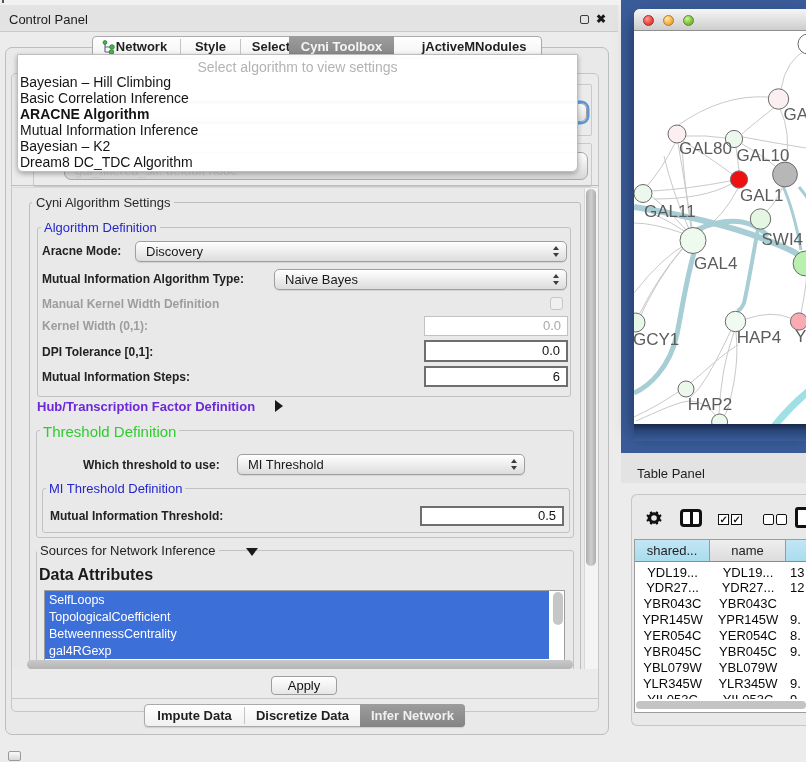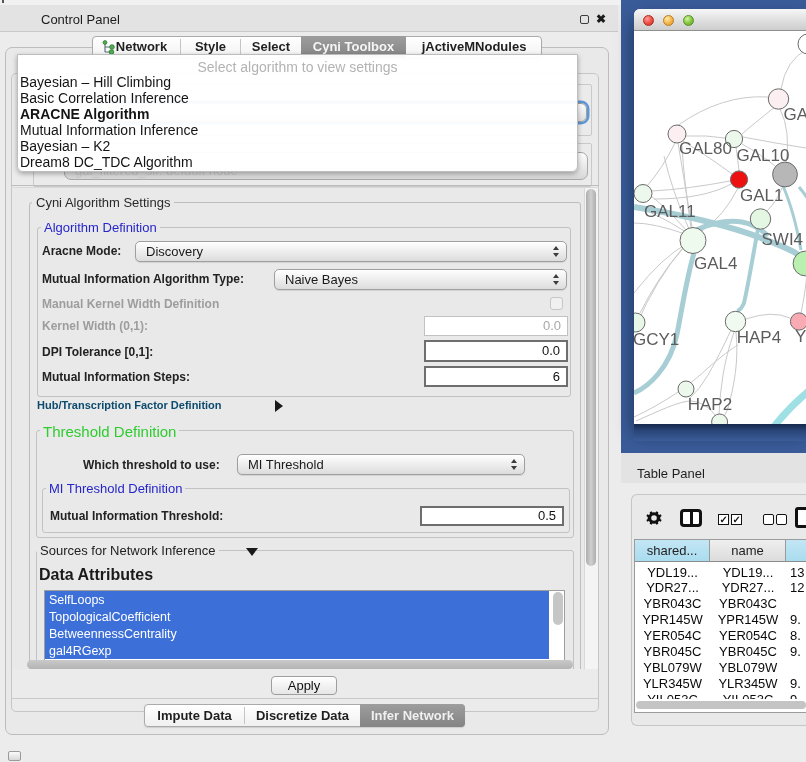--- a/index.html
+++ b/index.html
@@ -23,41 +23,41 @@
 .trow .c2 { position:absolute; left:75px; width:76px; text-align:center; }
 .trow .c3 { position:absolute; left:155px; }
 </style>
 </head>
 <body>
 
 <div class="abs" id="leftwin" style="left:0;top:0;width:621px;height:762px;background:#ececec;"></div>
 <div class="abs" style="left:0;top:0;width:621px;height:5px;background:#f1f1f1;"></div>
 <div class="abs" style="left:0;top:5px;width:618px;height:27px;background:#e3e3e3;border-bottom:1px solid #c9c9c9;"></div>
 <div class="abs" style="left:2px;top:0;width:2px;height:3px;background:#555;"></div>
-<div class="abs" style="left:9px;top:12px;font-size:13px;color:#1c1c1c;margin-left:32px;">Control Panel</div>
+<div class="abs" style="left:9px;top:12px;font-size:13px;color:#1c1c1c;">Control Panel</div>
 <div class="abs" style="left:580px;top:15px;width:9px;height:9px;border:1.5px solid #3c3c3c;border-radius:2px;"></div>
 <div class="abs" style="left:596px;top:12px;font-size:12px;font-weight:bold;color:#1a1a1a;">✖</div>
 
 <div class="abs" style="left:5px;top:47px;width:604px;height:688px;background:#e9e9e9;border:1px solid #bdbdbd;border-radius:7px;"></div>
 
 <div class="abs" style="left:11px;top:73px;width:588px;height:639px;background:#ebebeb;border:1px solid #c6c6c6;border-radius:5px;"></div>
 
 <div class="abs" style="left:92px;top:36px;width:450px;height:22px;background:linear-gradient(#ffffff,#f2f2f2);border:1px solid #ababab;border-radius:4px;box-shadow:0 1px 1px rgba(0,0,0,0.15);font-size:13px;font-weight:bold;color:#1f1f1f;">
   <div class="abs" style="left:0;top:0;width:87px;height:20px;line-height:20px;text-align:center;padding-left:10px;">Network</div>
   <svg class="abs" style="left:9px;top:3px;" width="14" height="14" viewBox="0 0 14 14">
       <path d="M3 3 L3 12 M3 7 L9.5 7 M3 12 L8.5 12" stroke="#5a6a7a" stroke-width="1.1" fill="none"></path>
       <circle cx="3" cy="2.5" r="1.9" fill="#4caf50" stroke="#2c7a2f" stroke-width="0.8"></circle>
       <circle cx="10" cy="7" r="2.3" fill="#4caf50" stroke="#2c7a2f" stroke-width="0.8"></circle>
       <circle cx="9.5" cy="12" r="2.3" fill="#4caf50" stroke="#2c7a2f" stroke-width="0.8"></circle>
     </svg>
   <div class="abs" style="left:87px;top:2px;width:1px;height:18px;background:#c4c4c4;"></div>
   <div class="abs" style="left:88px;top:0;width:59px;height:20px;line-height:20px;text-align:center;">Style</div>
   <div class="abs" style="left:147px;top:2px;width:1px;height:18px;background:#c4c4c4;"></div>
   <div class="abs" style="left:148px;top:0;width:60px;height:20px;line-height:20px;text-align:center;">Select</div>
-  <div class="abs" style="left:208px;top:-1px;width:105px;height:22px;line-height:22px;text-align:center;background:linear-gradient(#9d9d9d,#848484);color:#f5f5f5;">Cyni Toolbox</div>
+  <div class="abs" style="left:196px;top:-1px;width:105px;height:22px;line-height:22px;text-align:center;background:linear-gradient(#9d9d9d,#848484);color:#f5f5f5;">Cyni Toolbox</div>
   <div class="abs" style="left:313px;top:0;width:136px;height:20px;line-height:20px;text-align:center;">jActiveMNodules</div>
 </div>
 
 <div class="abs" style="left:33px;top:84px;width:559px;height:52px;border:1px solid #c9c9c9;border-radius:2px;"></div>
 <div class="abs" style="left:70px;top:92px;font-size:13px;color:#8a8a8a;">Inference Algorithm</div>
 <div class="abs" style="left:100px;top:103px;width:487px;height:19px;border-radius:6px;background:linear-gradient(#fcfcfc,#dedede);border:1px solid #9f9f9f;box-shadow:0 0 0 2.5px rgba(84,146,214,0.95);"></div>
 <div class="abs" style="left:33px;top:143px;width:559px;height:44px;border:1px solid #c9c9c9;border-radius:2px;"></div>
 <div class="abs" style="left:64px;top:152px;width:524px;height:28px;border-radius:7px;background:linear-gradient(#fdfdfd,#d7d7d7);border:1px solid #a8a8a8;font-size:13px;color:#c9c9c9;line-height:36px;padding-left:10px;">gal_filtered_sif: default node</div>
 <div class="abs" style="left:11px;top:185px;width:588px;height:1px;background:#bdbdbd;"></div>
 <div class="abs" style="left:11px;top:187px;width:588px;height:1px;background:#d9d9d9;"></div>
@@ -76,21 +76,21 @@
   <div class="abs combo" style="left:262px;top:81px;width:293px;">Naive Bayes<span class="arr"></span></div>
   <div class="abs lbl dis" style="left:30px;top:109px;">Manual Kernel Width Definition</div>
   <div class="abs" style="left:538px;top:109px;width:13px;height:13px;background:#f0f0f0;border:1px solid #c6c6c6;border-radius:3px;"></div>
   <div class="abs lbl dis" style="left:30px;top:131px;">Kernel Width (0,1):</div>
   <div class="abs field" style="left:412px;top:128px;width:144px;height:20px;border:1px solid #c2c2c2;color:#a8a8a8;line-height:18px;">0.0</div>
   <div class="abs lbl" style="left:30px;top:157px;">DPI Tolerance [0,1]:</div>
   <div class="abs field" style="left:412px;top:152px;width:144px;height:22px;border:2px solid #6e6e6e;line-height:18px;">0.0</div>
   <div class="abs lbl" style="left:30px;top:182px;">Mutual Information Steps:</div>
   <div class="abs field" style="left:412px;top:178px;width:144px;height:21px;border:2px solid #6e6e6e;line-height:17px;">6</div>
 
-  <div class="abs" style="left:25px;top:211px;font-size:11px;font-weight:bold;color:#0c4a6e;">Hub/Transcription Factor Definition</div>
+  <div class="abs" style="left:25px;top:211px;font-size:13px;font-weight:bold;color:#6d28d9;">Hub/Transcription Factor Definition</div>
   <div class="abs" style="left:263px;top:212px;width:0;height:0;border-left:8px solid #1a1a1a;border-top:6px solid transparent;border-bottom:6px solid transparent;"></div>
 
   <div class="abs" style="left:24px;top:242px;width:538px;height:108px;border:1px solid #c2c2c2;border-radius:3px;"></div>
   <div class="abs" style="left:28px;top:235px;background:#e9e9e9;padding:0 3px;font-size:15px;color:#2fcc2f;">Threshold Definition</div>
   <div class="abs lbl" style="left:71px;top:270px;">Which threshold to use:</div>
   <div class="abs combo" style="left:225px;top:266px;width:288px;">MI Threshold<span class="arr"></span></div>
 
   <div class="abs" style="left:30px;top:300px;width:528px;height:45px;border:1px solid #c2c2c2;border-radius:3px;"></div>
   <div class="abs" style="left:34px;top:293px;background:#e9e9e9;padding:0 3px;font-size:13px;color:#2525cc;">MI Threshold Definition</div>
   <div class="abs lbl" style="left:38px;top:321px;">Mutual Information Threshold:</div>

